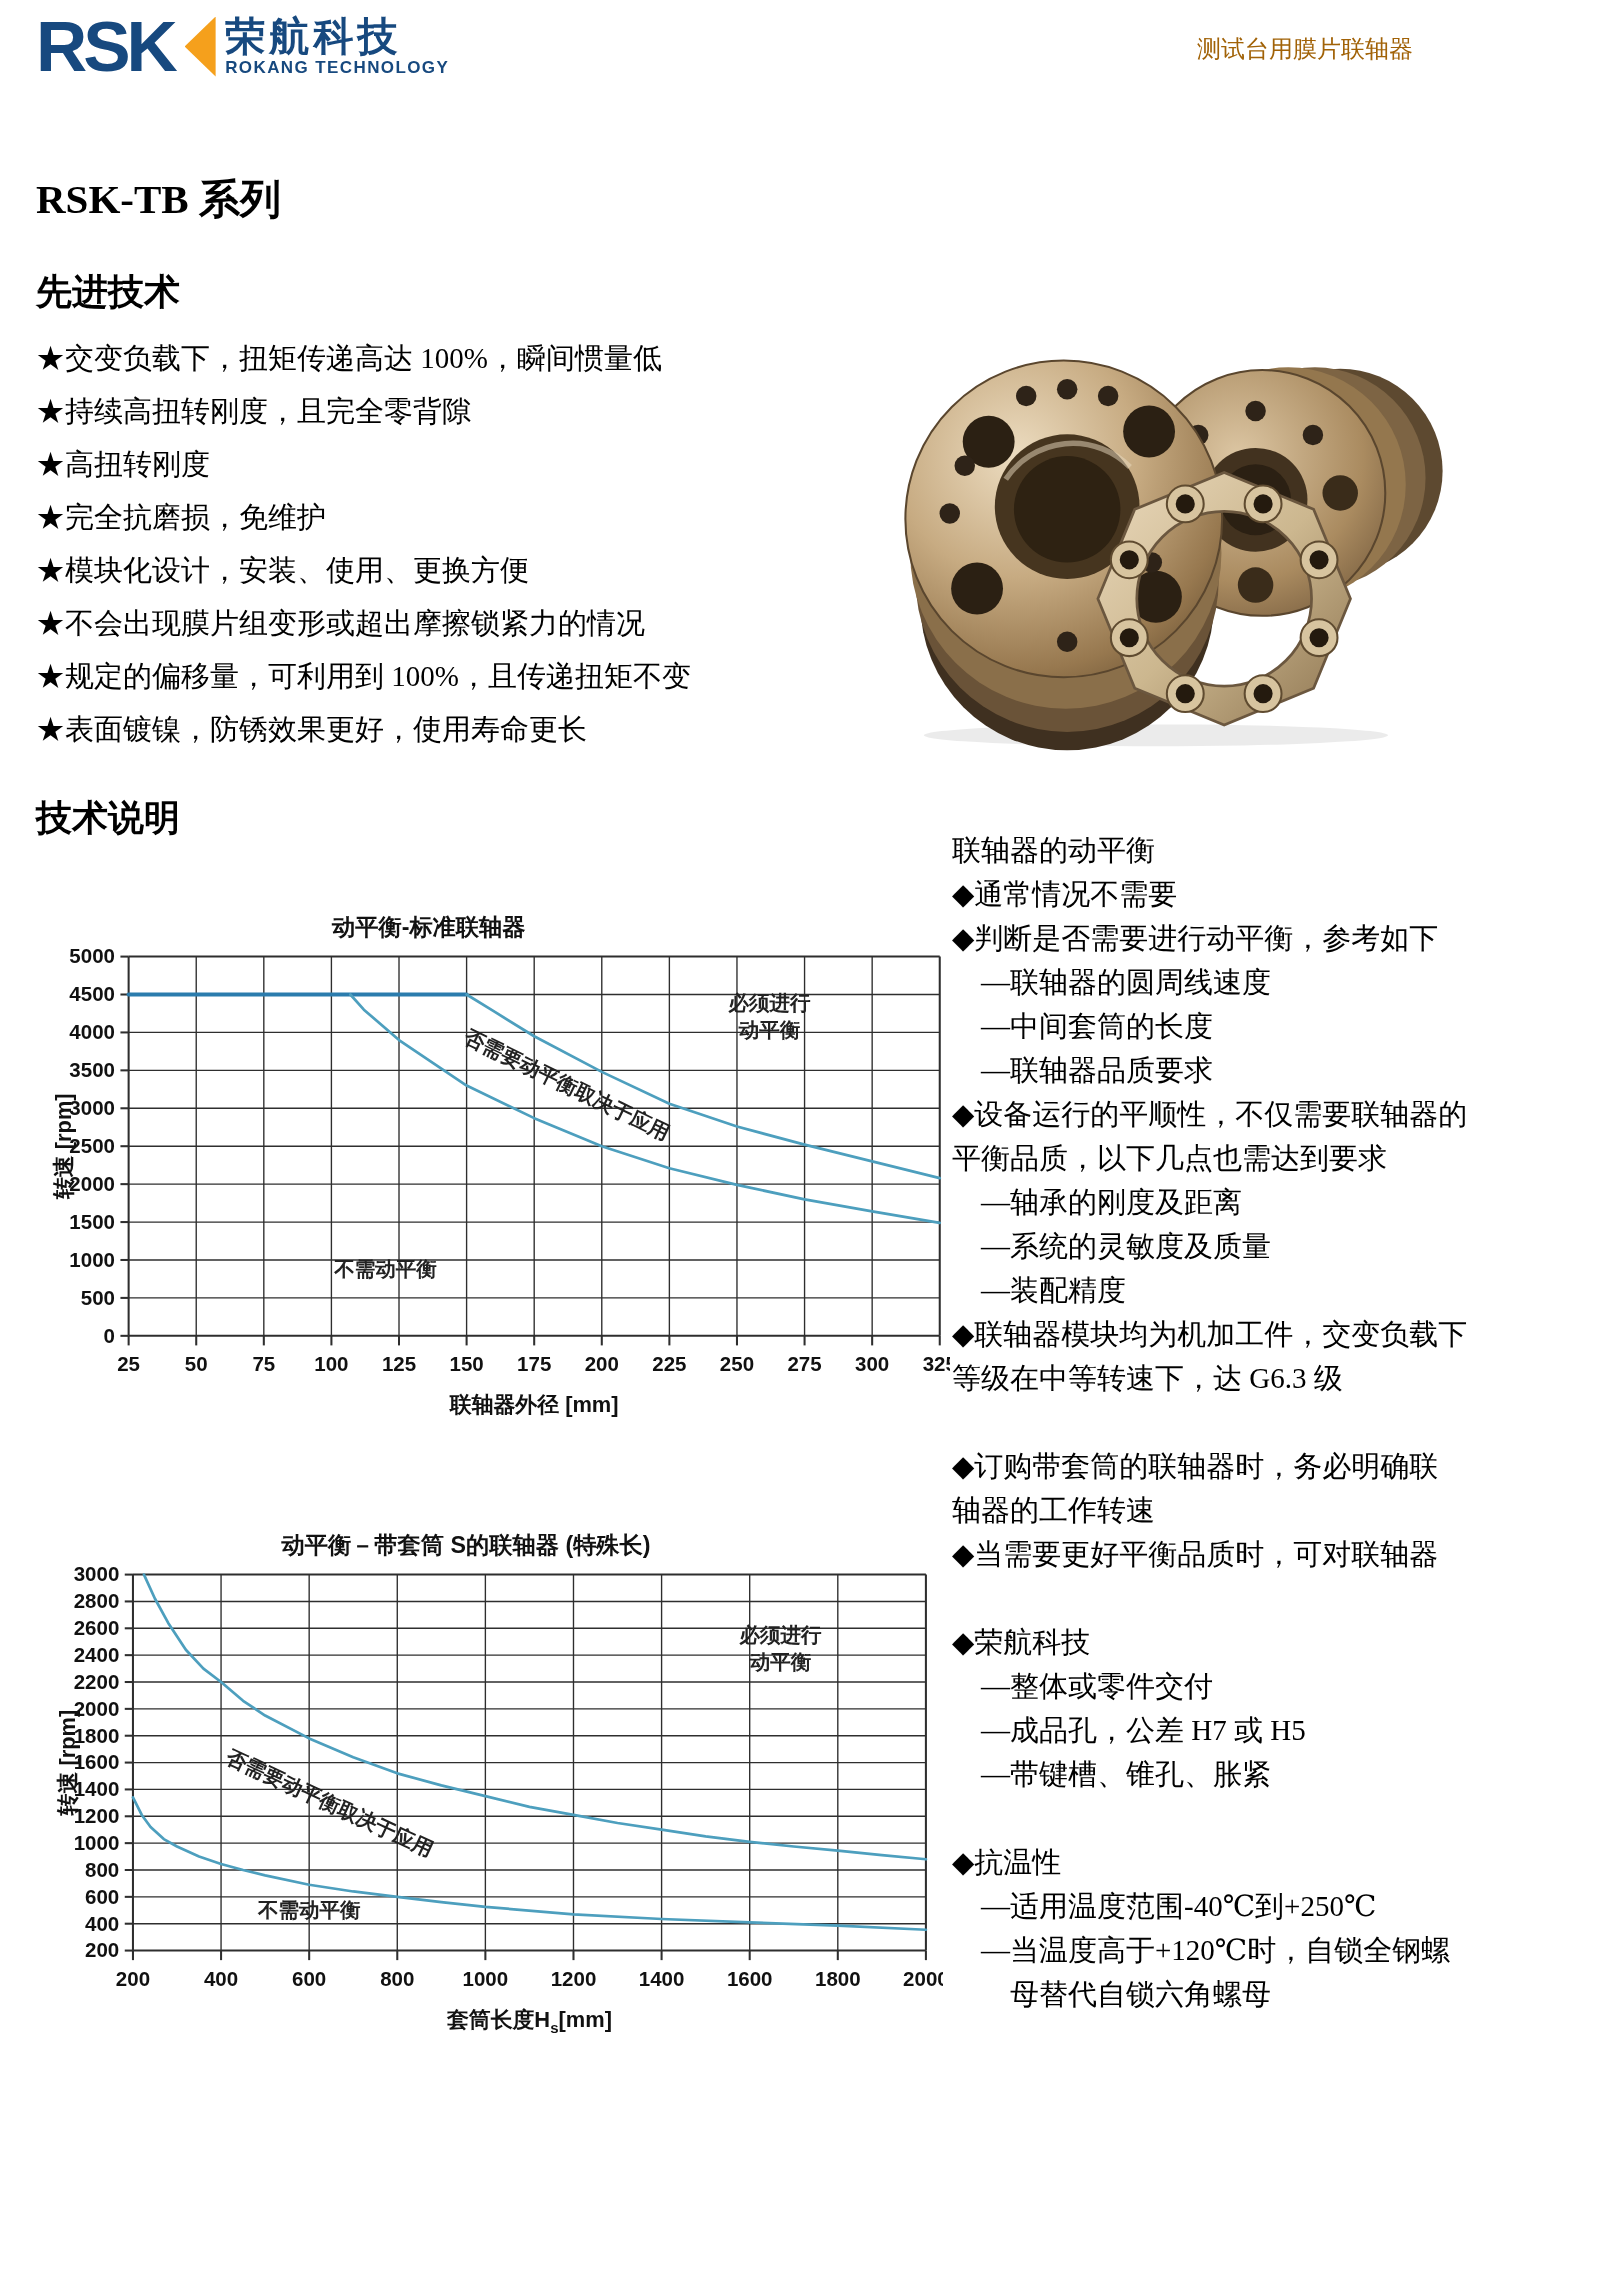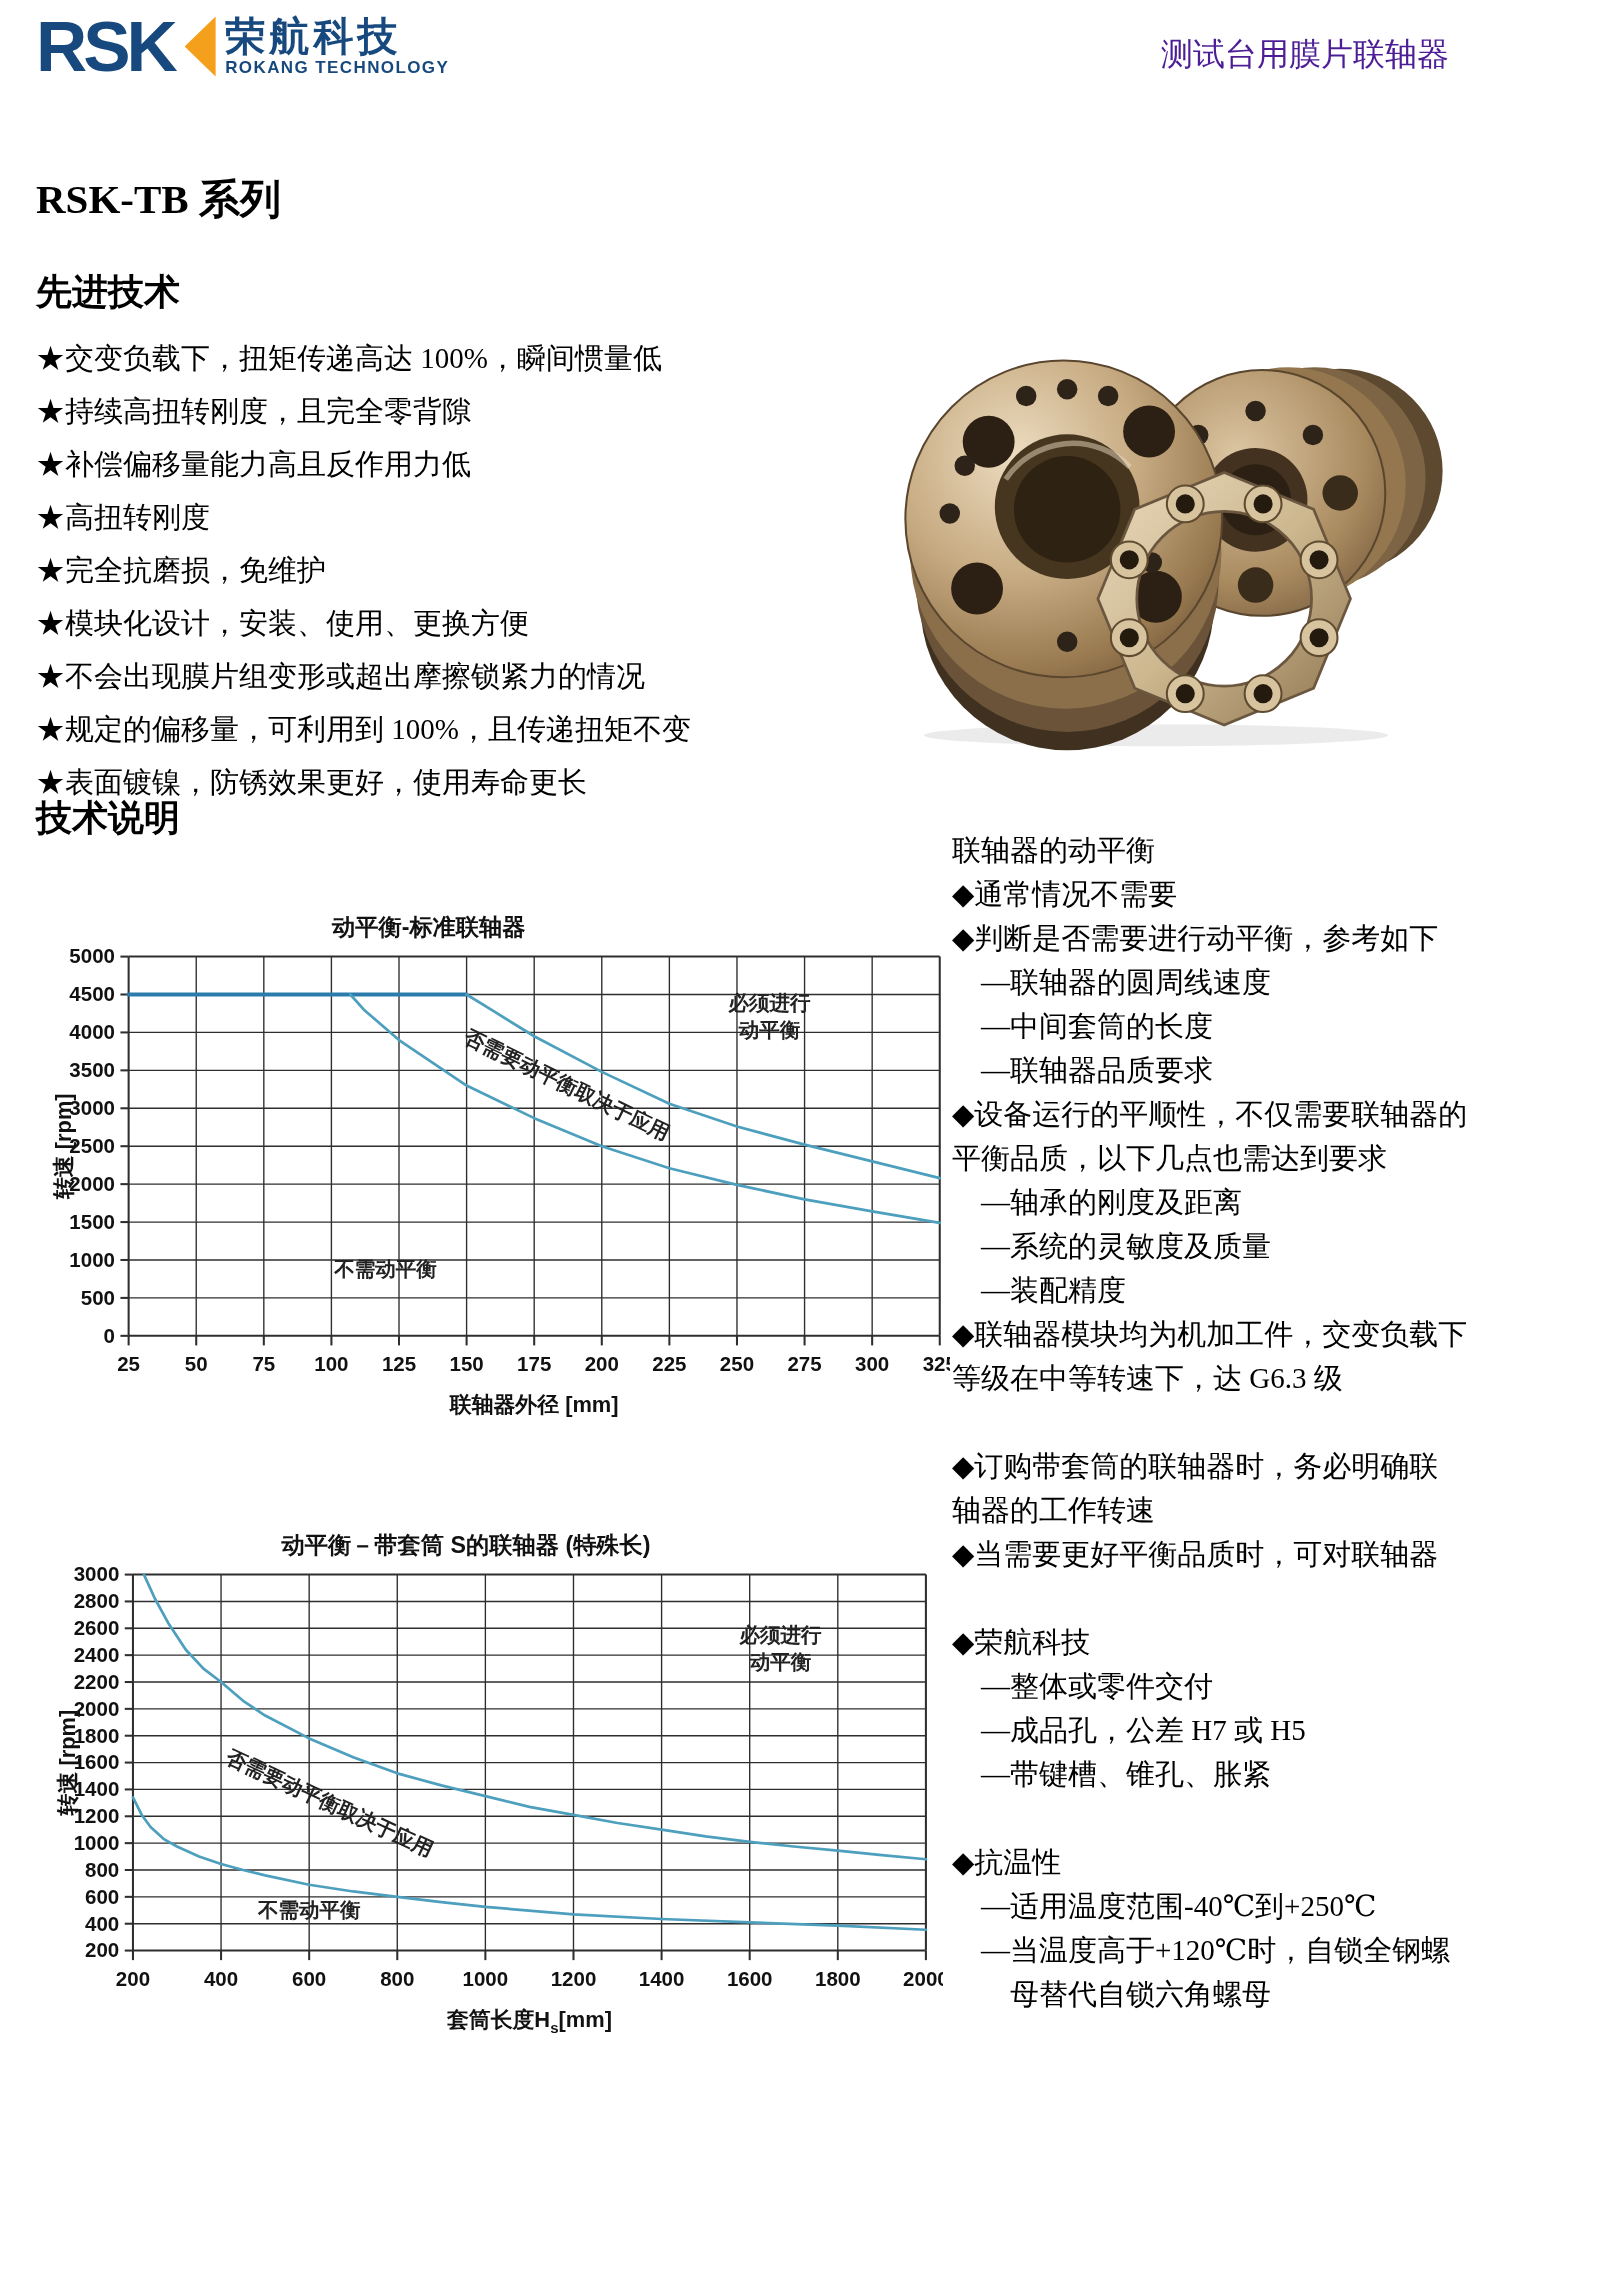--- a/index.html
+++ b/index.html
@@ -10,21 +10,21 @@
   .logo{left:36px;top:11px;display:flex;align-items:center;gap:9.6px;}
   .logo-rsk{font-family:"Liberation Sans","DejaVu Sans",sans-serif;font-weight:800;
             font-size:71px;line-height:71px;color:#17497f;letter-spacing:-4.1px;}
   .logo-wedge{width:31px;height:60px;background:#f5a01c;
               clip-path:polygon(100% 0,100% 100%,0 50%);margin-left:1.4px;}
   .logo-names{display:flex;flex-direction:column;justify-content:center;}
   .logo-cn{font-family:"Liberation Sans","DejaVu Sans",sans-serif;font-weight:800;
            font-size:40px;line-height:44px;color:#17497f;letter-spacing:4.1px;}
   .logo-en{font-family:"Liberation Sans","DejaVu Sans",sans-serif;font-weight:700;
            font-size:17px;line-height:20.5px;color:#17497f;letter-spacing:1.4px;}
-  .doc-title{left:1011px;top:33px;width:588px;text-align:center;font-size:32px;color:#4c1d95;}
+  .doc-title{left:1011px;top:33px;width:588px;text-align:center;font-size:24px;color:#a16207;}
   
   .series-title{left:36px;top:172px;font-size:41px;font-weight:700;}
   .section-heading{font-size:36px;font-weight:700;}
   .adv-heading{left:36px;top:268px;}
   .tech-heading{left:36px;top:794px;}
   .bullets{left:36px;top:332px;width:834px;font-size:29px;}
   .bullet-line{height:53px;line-height:53px;white-space:pre;}
   
   .photo{left:862px;top:295px;width:581px;height:456px;}
   
@@ -55,21 +55,20 @@
   </div>
   <div class="abs doc-title">测试台用膜片联轴器</div>
 
   <div class="abs series-title">RSK-TB 系列</div>
   <div class="abs section-heading adv-heading">先进技术</div>
 
   <div class="abs bullets">
 
   <div class="bullet-line">★交变负载下，扭矩传递高达 100%，瞬间惯量低</div>
       <div class="bullet-line">★持续高扭转刚度，且完全零背隙</div>
-      <div class="bullet-line">★补偿偏移量能力高且反作用力低</div>
       <div class="bullet-line">★高扭转刚度</div>
       <div class="bullet-line">★完全抗磨损，免维护</div>
       <div class="bullet-line">★模块化设计，安装、使用、更换方便</div>
       <div class="bullet-line">★不会出现膜片组变形或超出摩擦锁紧力的情况</div>
       <div class="bullet-line">★规定的偏移量，可利用到 100%，且传递扭矩不变</div>
       <div class="bullet-line">★表面镀镍，防锈效果更好，使用寿命更长</div>
     </div>
 
   <div class="abs photo">
     <svg width="581" height="456" viewBox="0 0 850 668">

